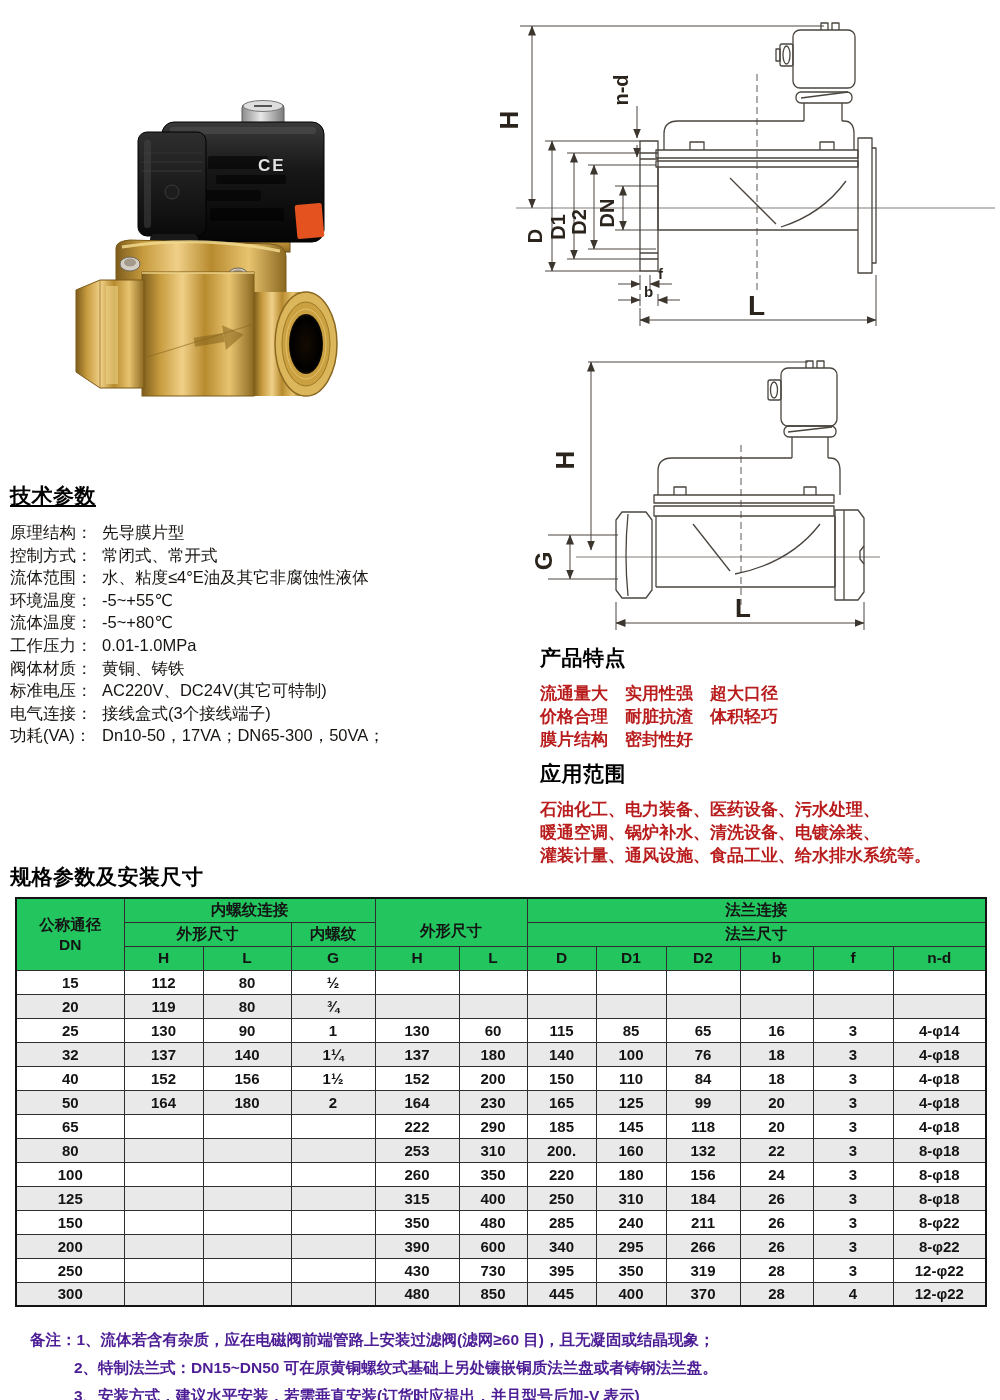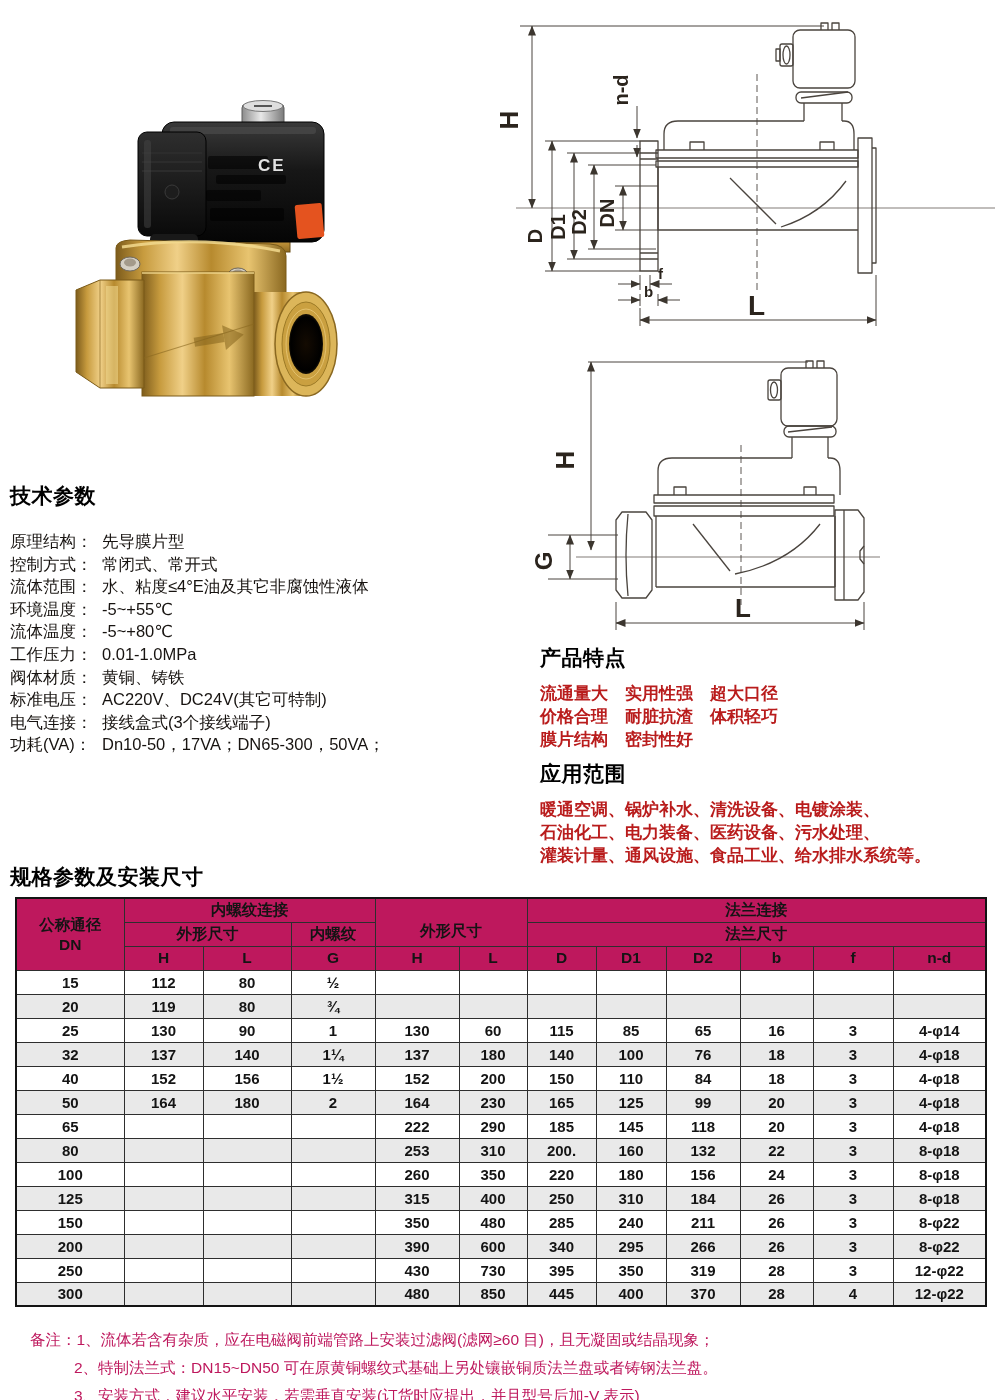--- a/index.html
+++ b/index.html
@@ -6,46 +6,46 @@
   html,body { background:#fff; }
   body {
     width:1000px; height:1400px; position:relative; overflow:hidden;
     font-family:"Liberation Sans","DejaVu Sans",sans-serif; color:#111;
   }
   .abs { position:absolute; }
   .sec-title { font-size:21px; font-weight:bold; color:#000; letter-spacing:0.5px; }
 
   
   .tech { left:10px; top:482px; width:510px; }
-  .tech .sec-title { margin-bottom:20px; }
+  .tech .sec-title { margin-bottom:11px;text-decoration:underline; }
   .param-line { font-size:16.5px; font-weight:normal; line-height:22.6px; white-space:nowrap; color:#171310; }
   .param-label { display:inline-block; min-width:92px; }
 
   
   .features { left:540px; top:644px; width:455px; }
   .features .sec-title { margin-bottom:10px; }
   .feat-line { font-size:17px; font-weight:bold; line-height:23px; color:#b91c1c; white-space:nowrap; }
   .apps-title { margin-top:9px; margin-bottom:10px; }
 
   
   .spec-section-title { left:10px; top:863px; }
   .spec-table-wrap { left:15px; top:897px; width:970px; }
   table.spec { border-collapse:collapse; width:970px; table-layout:fixed; border:2px solid #141414; }
   table.spec th, table.spec td {
     border:1px solid #2e2e2e; text-align:center; vertical-align:middle;
     font-weight:bold; padding:0; overflow:hidden; color:#141414;
   }
-  table.spec th { background:#be185d; font-size:15.5px; height:24px; }
+  table.spec th { background:#22c55e; font-size:15.5px; height:24px; }
   table.spec th.vbottom { vertical-align:bottom; padding-bottom:4px; }
   table.spec td { font-size:15px; height:24px; background:#ffffff; }
   table.spec tr.alt td { background:#e9e9e9; }
 
   
   .notes { left:30px; top:1326px; width:960px; }
-  .note-line { font-size:15.5px; font-weight:normal; line-height:28px; color:#be185d; white-space:nowrap; }
+  .note-line { font-size:15.5px; font-weight:bold; line-height:28px; color:#4c1d95; white-space:nowrap; }
   .note-line.indent { margin-left:44px; }
 
   svg text { user-select:none; }
 </style>
 </head>
 <body>
 
 <svg class="abs" style="left:58px;top:96px" width="378" height="330" viewBox="0 0 378 330">
   <defs>
     <linearGradient id="brassH" x1="0" y1="0" x2="1" y2="0">
@@ -268,22 +268,22 @@
   <div class="param-line"><span class="param-label">电气连接：</span><span>接线盒式(3个接线端子)</span></div>
   <div class="param-line"><span class="param-label">功耗(VA)：</span><span>Dn10-50，17VA；DN65-300，50VA；</span></div>
 </section>
 
 <section class="abs features">
   <h2 class="sec-title">产品特点</h2>
   <div class="feat-line">流通量大　实用性强　超大口径</div>
   <div class="feat-line">价格合理　耐脏抗渣　体积轻巧</div>
   <div class="feat-line">膜片结构　密封性好</div>
   <h2 class="sec-title apps-title">应用范围</h2>
+  <div class="feat-line">石油化工、电力装备、医药设备、污水处理、</div>
   <div class="feat-line">暖通空调、锅炉补水、清洗设备、电镀涂装、</div>
-  <div class="feat-line">石油化工、电力装备、医药设备、污水处理、</div>
   <div class="feat-line">灌装计量、通风设施、食品工业、给水排水系统等。</div>
 </section>
 
 <h2 class="abs sec-title spec-section-title">规格参数及安装尺寸</h2>
 
 <div class="abs spec-table-wrap">
   <table class="spec">
     <colgroup>
       <col style="width:108px">
         <col style="width:79px">

